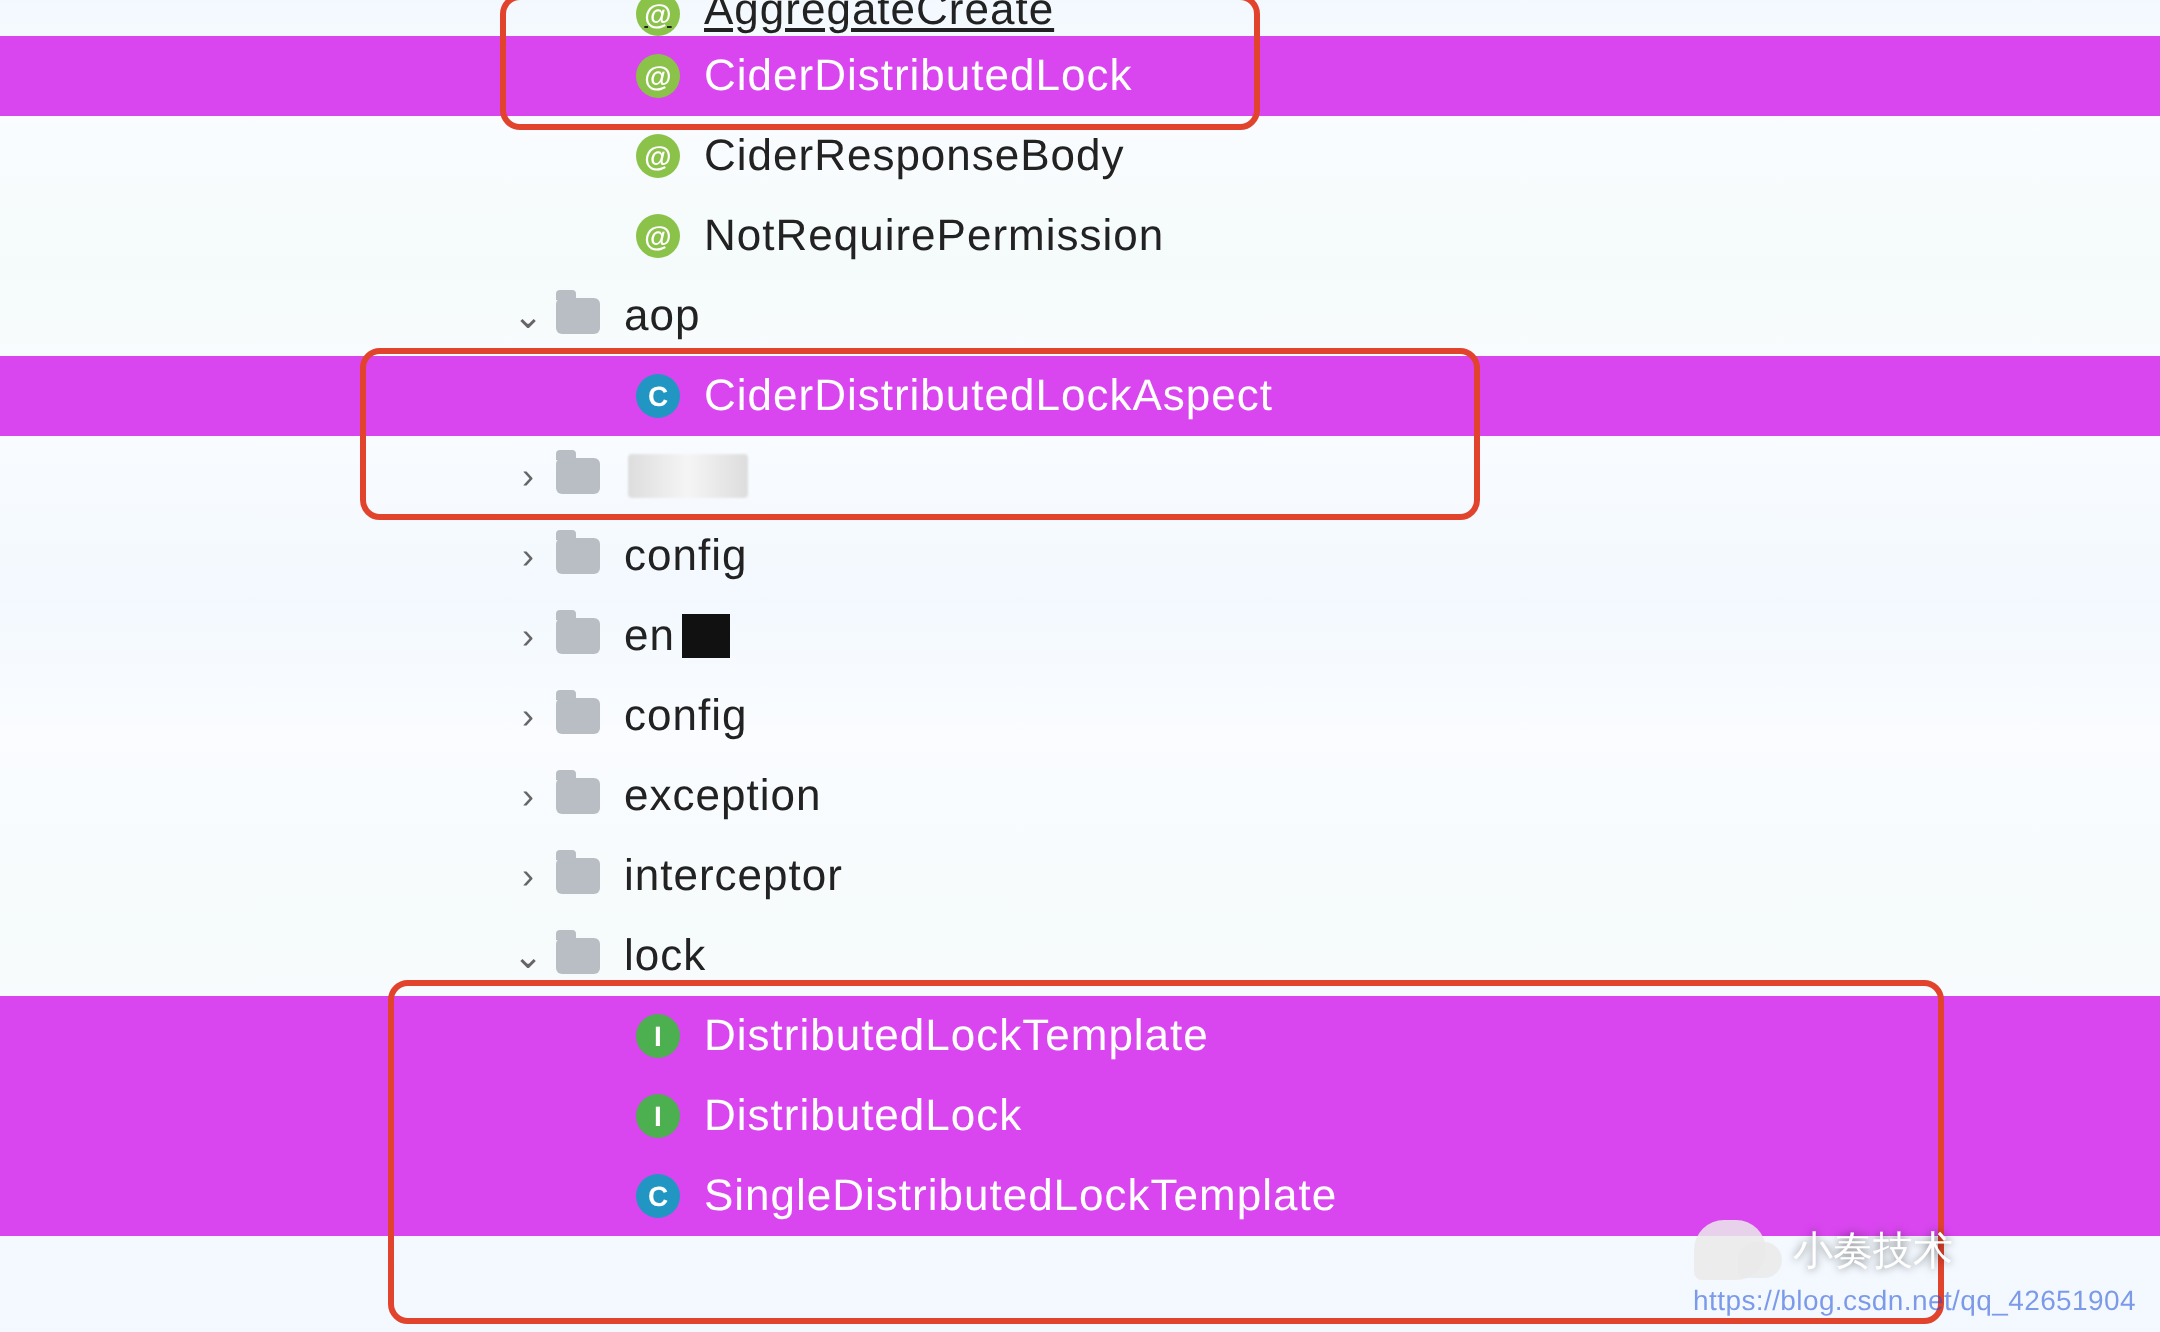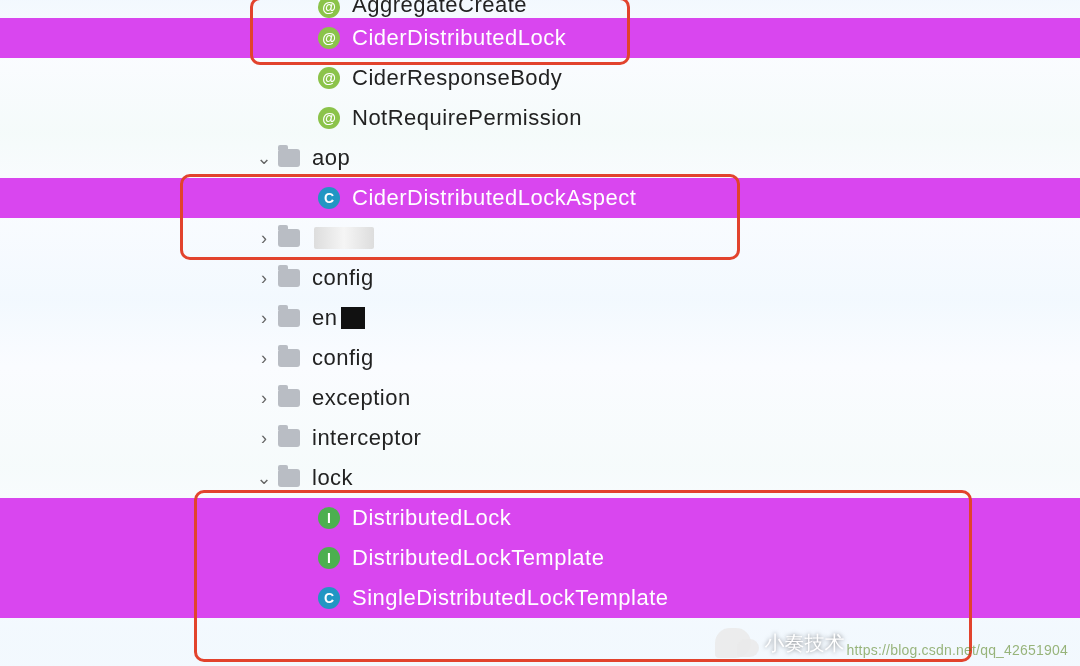--- a/index.html
+++ b/index.html
@@ -29,35 +29,35 @@
 .icon.anno{background:#8bc34a;color:#fff}
 .icon.anno::after{content:"@";line-height:1}
 .icon.cls{background:#2196c3;color:#fff}
 .icon.cls::after{content:"C";line-height:1}
 .icon.iface{background:#4caf50;color:#fff}
 .icon.iface::after{content:"I";line-height:1}
 .label{white-space:nowrap;letter-spacing:.5px}
 
 .box{position:absolute;border:3px solid #e2432d;border-radius:10px;pointer-events:none;box-sizing:border-box}
 
-.wm{position:absolute;right:12px;bottom:8px;display:flex;flex-direction:row;align-items:flex-end;gap:2px}
+.wm{position:absolute;right:12px;bottom:8px;display:flex;flex-direction:column;align-items:flex-start;gap:2px}
 .wm-row{display:flex;align-items:center;gap:6px}
 .wm-chat{width:36px;height:30px;border-radius:15px 15px 15px 4px;background:#eaeaea;opacity:.85;position:relative}
 .wm-chat.sm{width:22px;height:18px;border-radius:10px 10px 10px 3px;margin-left:-14px;margin-top:10px}
 .wm-txt{color:#fff;font-size:20px;text-shadow:0 0 4px rgba(0,0,0,.5)}
-.wm-url{color:#4d7c0f;font-size:14px;opacity:.55;letter-spacing:.2px}
+.wm-url{color:#1d4ed8;font-size:14px;opacity:.55;letter-spacing:.2px}
 
 .blur{display:inline-block;height:22px;background:linear-gradient(90deg,#ddd,#f5f5f5,#ddd);border-radius:2px;filter:blur(.5px);margin-left:2px}
 .blk{display:inline-block;width:24px;height:22px;background:#111;margin-left:4px}
 </style>
 </head>
 <body>
 
 <div class="tree" id="tree">
-    <div class="row indent3" style="height: 18px; overflow: hidden; align-items: flex-end; padding-bottom: 0px;">
+    <div class="row indent3" style="height: 18px; overflow: hidden; align-items: flex-end; padding-bottom: 0px; text-decoration: underline;">
       <span class="arrow"></span>
       <span class="icon anno"></span>
       <span class="label" style="margin-top: -16px;">AggregateCreate</span>
     </div>
     <div class="row indent3 sel">
       <span class="arrow"></span>
       <span class="icon anno"></span>
       <span class="label">CiderDistributedLock</span>
     </div>
     <div class="row indent3">
@@ -113,26 +113,26 @@
       <span class="label">interceptor</span>
     </div>
     <div class="row indent2">
       <span class="arrow">⌄</span>
       <span class="icon folder"></span>
       <span class="label">lock</span>
     </div>
     <div class="row indent3 sel">
       <span class="arrow"></span>
       <span class="icon iface"></span>
-      <span class="label">DistributedLock</span>
+      <span class="label">DistributedLockTemplate</span>
     </div>
     <div class="row indent3 sel">
       <span class="arrow"></span>
       <span class="icon iface"></span>
-      <span class="label">DistributedLockTemplate</span>
+      <span class="label">DistributedLock</span>
     </div>
     <div class="row indent3 sel">
       <span class="arrow"></span>
       <span class="icon cls"></span>
       <span class="label">SingleDistributedLockTemplate</span>
     </div>
     <div class="box" style="left: 250px; top: -3px; width: 380px; height: 68px;"></div>
     <div class="box" style="left: 180px; top: 174px; width: 560px; height: 86px;"></div>
     <div class="box" style="left: 194px; top: 490px; width: 778px; height: 172px;"></div>
   </div>

